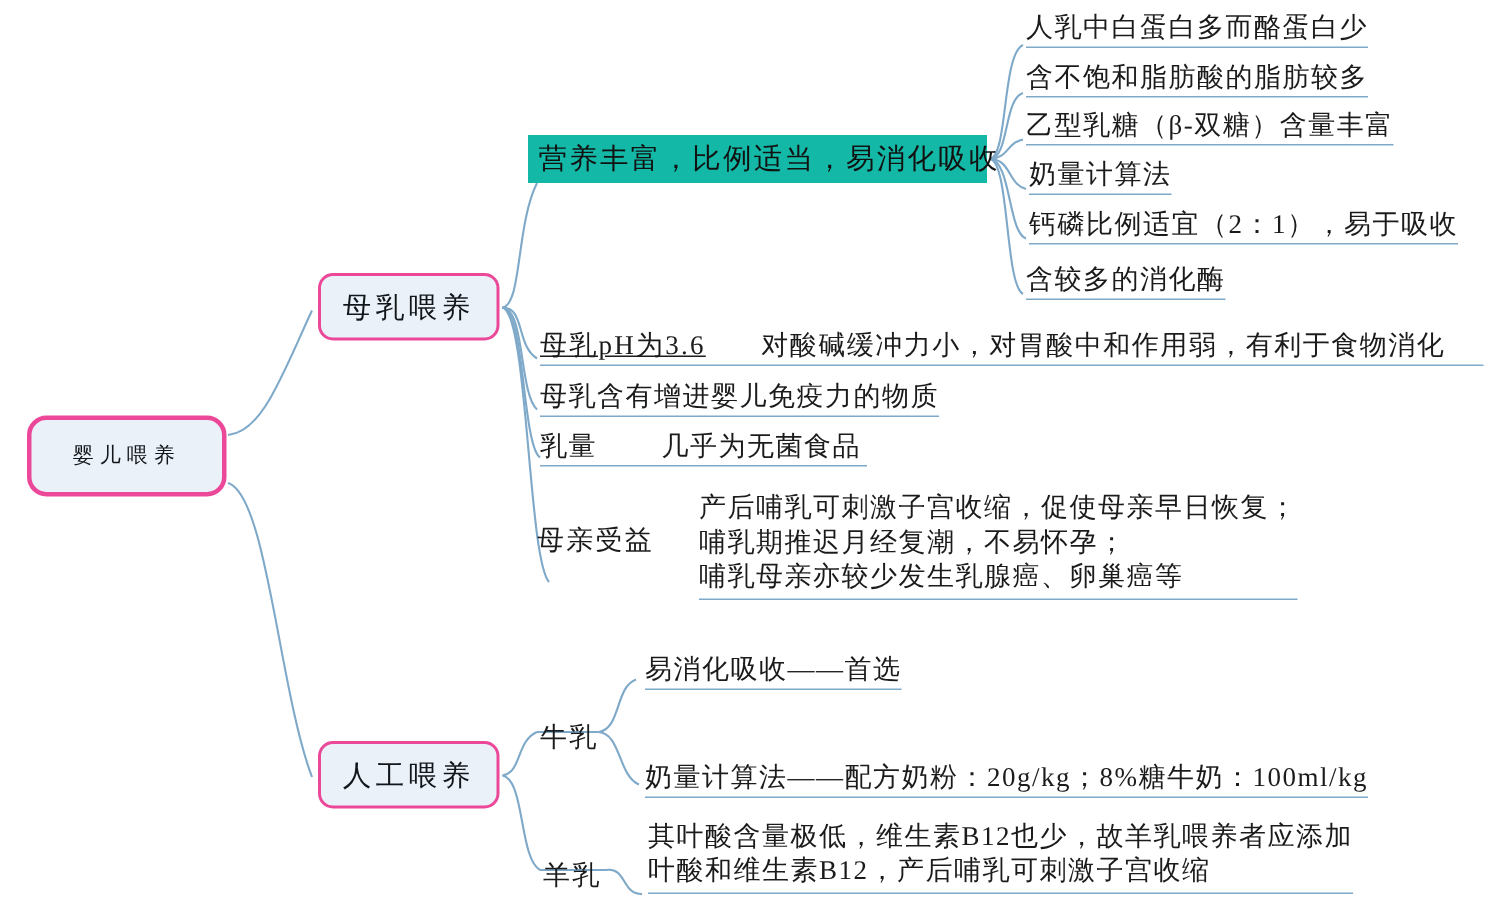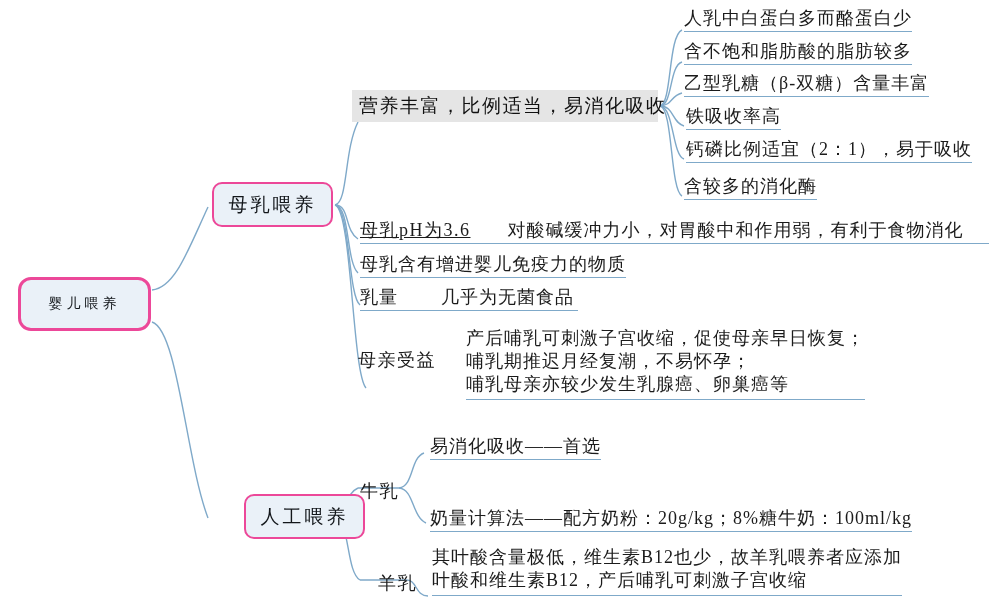--- a/index.html
+++ b/index.html
@@ -30,26 +30,26 @@
     left:18px;top:277px;width:133px;height:54px;
     letter-spacing:4px;
   }
   .node.branch{
     font-size:19px;
     height:45px;
     border-radius:10px;
     letter-spacing:3px;
   }
   #node-breast{left:212px;top:182px;width:121px;}
-  #node-artificial{left:212px;top:494px;width:121px;margin-left:32px;}
+  #node-artificial{left:212px;top:494px;width:121px;}
 
   .hl-box{
     position:absolute;
     box-sizing:border-box;
-    background:#e5e5e5;
+    background:#14b8a6;
     color:#111111;
     display:flex;align-items:center;
     padding:0 7px;
     font-size:19px;
     letter-spacing:1.5px;
     left:352px;top:90px;width:306px;height:32px;
     white-space:nowrap;
   }
 
   .leaf{
@@ -123,21 +123,21 @@
     <span>人工喂养</span>
   </div>
 
   <div class="hl-box">
     <span>营养丰富，比例适当，易消化吸收</span>
   </div>
 
   <div class="leaf" style="left:684px;top:8px;">人乳中白蛋白多而酪蛋白少</div>
   <div class="leaf" style="left:684px;top:41px;">含不饱和脂肪酸的脂肪较多</div>
   <div class="leaf" style="left:684px;top:73px;">乙型乳糖（β-双糖）含量丰富</div>
-  <div class="leaf" style="left:686px;top:106px;">铁吸收率高</div>
+  <div class="leaf" style="left:686px;top:106px;">奶量计算法</div>
   <div class="leaf" style="left:686px;top:139px;">钙磷比例适宜（2：1），易于吸收</div>
   <div class="leaf" style="left:684px;top:176px;">含较多的消化酶</div>
 
   <div class="leaf" style="left:360px;top:220px;width:629px;">
     <span class="tag" style="position:static;text-decoration:underline;">母乳pH为3.6</span>
     <span style="display:inline-block;width:26px;"></span>
     <span>对酸碱缓冲力小，对胃酸中和作用弱，有利于食物消化</span>
   </div>
 
   <div class="leaf" style="left:360px;top:254px;">母乳含有增进婴儿免疫力的物质</div>
@@ -150,17 +150,17 @@
 
   <div class="tag" style="left:358px;top:348px;">母亲受益</div>
   <div class="leaf multi" style="left:466px;top:327px;">产后哺乳可刺激子宫收缩，促使母亲早日恢复；
 哺乳期推迟月经复潮，不易怀孕；
 哺乳母亲亦较少发生乳腺癌、卵巢癌等</div>
 
   <div class="tag" style="left:360px;top:479px;text-align:right;">牛乳</div>
   <div class="leaf" style="left:430px;top:436px;">易消化吸收——首选</div>
   <div class="leaf" style="left:430px;top:508px;">奶量计算法——配方奶粉：20g/kg；8%糖牛奶：100ml/kg</div>
 
-  <div class="tag" style="left:378px;top:571px;">羊乳</div>
+  <div class="tag" style="left:362px;top:571px;">羊乳</div>
   <div class="leaf multi" style="left:432px;top:546px;">其叶酸含量极低，维生素B12也少，故羊乳喂养者应添加
 叶酸和维生素B12，产后哺乳可刺激子宫收缩</div>
 
 </div>
 
 </body></html>

